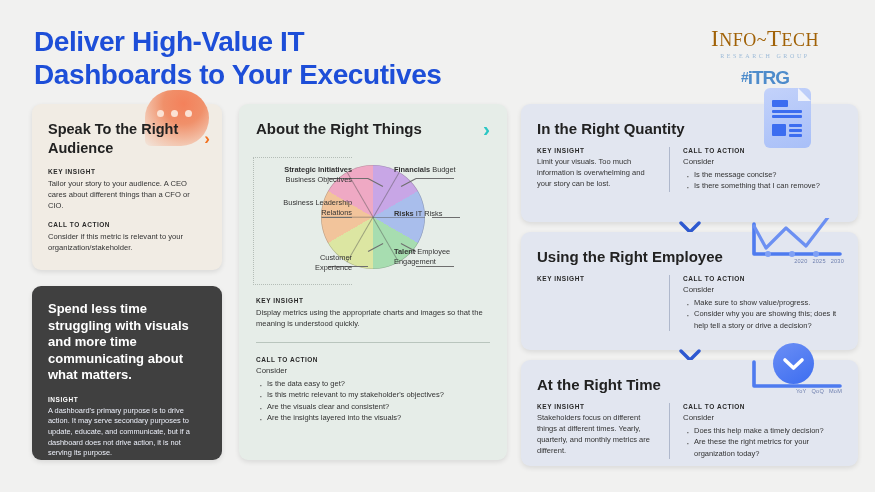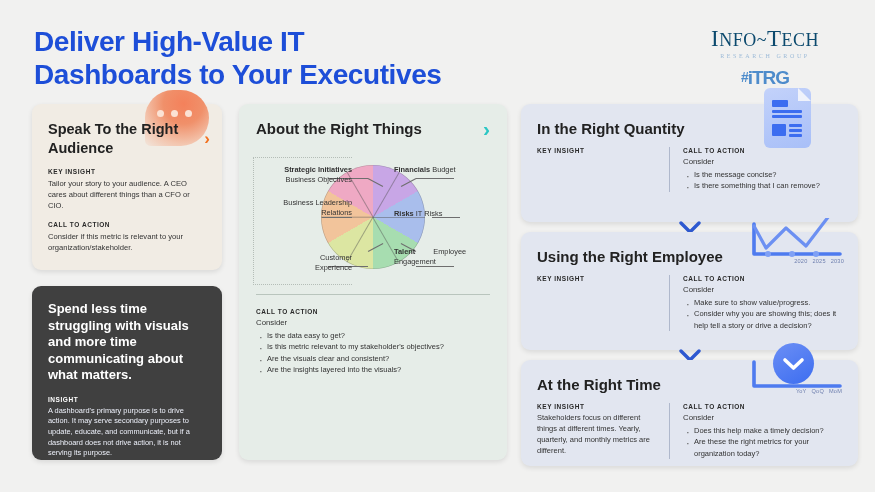--- a/index.html
+++ b/index.html
@@ -16,21 +16,21 @@
   .title{
     position:absolute;left:34px;top:25px;width:520px;
     font-size:28px;line-height:1.18;font-weight:bold;
     color:#1d4ed8;letter-spacing:-0.4px;
   }
   .title .l2{display:block;}
 
   .logo-wrap{position:absolute;right:30px;top:26px;text-align:center;width:160px;}
   .logo-main{
     font-family:"Liberation Serif", serif;
-    font-size:18px;color:#0c4a6e;letter-spacing:0.5px;font-weight:normal;
+    font-size:18px;color:#a16207;letter-spacing:0.5px;font-weight:normal;
     white-space:nowrap;
   }
   .logo-main .cap{font-size:23px;}
   .logo-sub{
     font-size:6px;color:#9DBBD8;letter-spacing:2.6px;margin-top:1px;
     font-family:"Liberation Serif", serif;
   }
   .logo-itrg{
     margin-top:8px;font-size:19px;font-weight:bold;color:#4E8CCB;
     letter-spacing:-1px;text-align:center;
@@ -242,25 +242,29 @@
       <div class="lbl-col right" style="top:4px;">
         <b>Financials</b>
         <span>Budget</span>
       </div>
       <div class="lbl-col right" style="top:48px;">
         <b>Risks</b>
         <span>IT Risks</span>
       </div>
       <div class="lbl-col right" style="top:86px;">
         <b>Talent</b>
-        <span style="white-space:pre-line;margin-left:16px;">Employee
+        <span style="white-space:pre-line;">Employee
 Engagement</span>
       </div>
     </div>
 
+    <div style="margin-top:16px;">
+      <div class="lbl">KEY INSIGHT</div>
+      <p class="bodytxt">Display metrics using the appropriate charts and images so that the meaning is understood quickly.</p>
+    </div>
     <div class="hr"></div>
     <div class="lbl">CALL TO ACTION</div>
     <p class="consider">Consider</p>
     <ul class="bul">
       <li>Is the data easy to get?</li>
       <li>Is this metric relevant to my stakeholder's objectives?</li>
       <li>Are the visuals clear and consistent?</li>
       <li>Are the insights layered into the visuals?</li>
     </ul>
   </div>
@@ -272,20 +276,21 @@
       <div class="bar" style="left:8px;top:27px;width:30px;height:2.5px;"></div>
       <div class="bar" style="left:8px;top:36px;width:14px;height:12px;"></div>
       <div class="bar" style="left:25px;top:36px;width:13px;height:2.5px;"></div>
       <div class="bar" style="left:25px;top:41px;width:13px;height:2.5px;"></div>
       <div class="bar" style="left:25px;top:46px;width:13px;height:2.5px;"></div>
     </div>
     <div class="card-h1">In the Right Quantity</div>
     <div class="two-col">
       <div class="col-a">
         <div class="lbl">KEY INSIGHT</div>
+        <p class="bodytxt">Limit your visuals. Too much information is overwhelming and your story can be lost.</p>
       </div>
       <div class="col-b">
         <div class="lbl">CALL TO ACTION</div>
         <p class="consider">Consider</p>
         <ul class="bul">
           <li>Is the message concise?</li>
           <li>Is there something that I can remove?</li>
         </ul>
       </div>
     </div>

